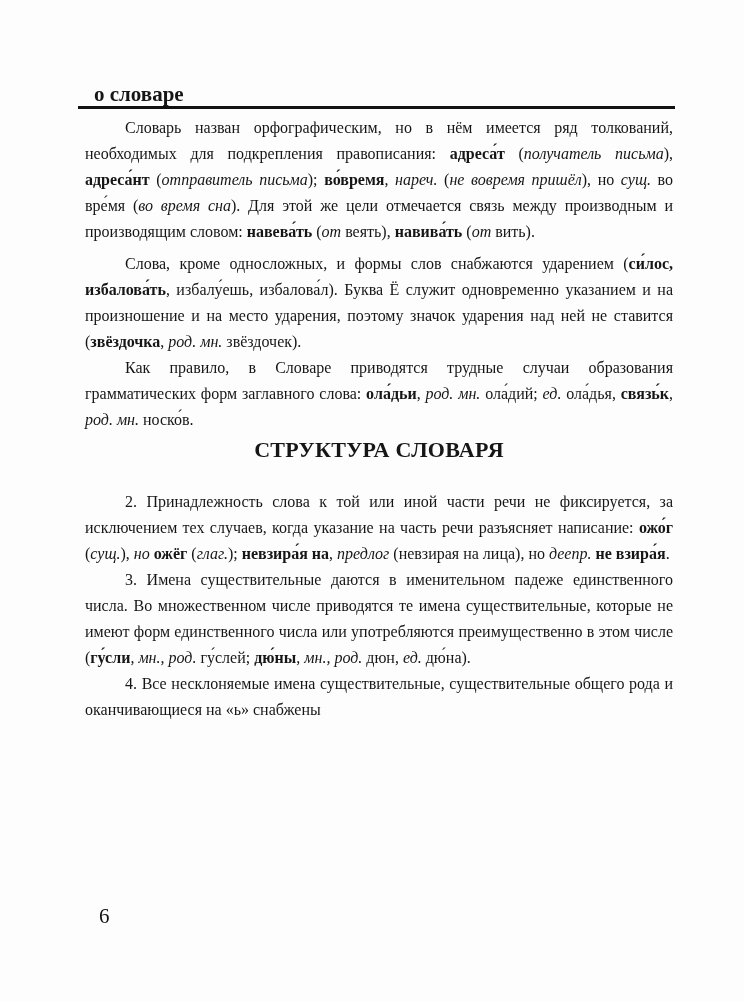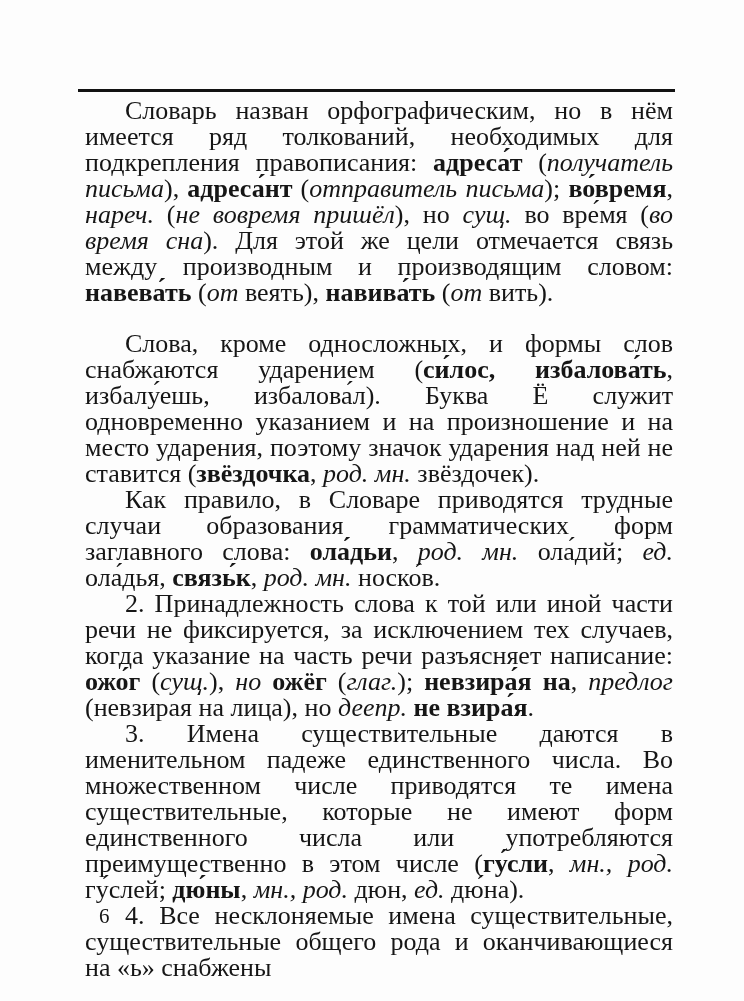--- a/index.html
+++ b/index.html
@@ -27,27 +27,27 @@
   .head-rule {
     height: 0;
     border-bottom: 3px solid #121212;
     margin-top: 3px;
     margin-left: -7px;
     width: 597px;
   }
   .intro { margin-top: 6px; }
   .intro p, .structure p {
     margin: 0;
-    font-size: 26px;
+    font-size: 16px;
     line-height: 26px;
     text-align: justify;
     text-indent: 40px;
   }
   
-  .intro p:nth-child(2) { margin-top: 25px; }
+  .intro p:nth-child(2) { margin-top: 6px; }
   .b { font-weight: 700; }
   .i { font-style: italic; }
   .section-heading {
     margin: 4px 0 26px 0;
     font-size: 22px;
     font-weight: 700;
     line-height: 26px;
     text-align: center;
     letter-spacing: 0.3px;
   }
@@ -57,28 +57,30 @@
     top: 903px;
     font-size: 21px;
     line-height: 26px;
   }
 </style>
 </head>
 <body>
 
 <div class="page">
   <div class="content">
+    <div class="running-head">о словаре</div>
     <div class="head-rule"></div>
 
     <div class="intro">
         <p><span>Словарь назван орфографическим, но в нём имеется ряд толкований, необходимых для подкрепления правописания: </span><span class="b">адреса́т</span><span> (</span><span class="i">получатель письма</span><span>), </span><span class="b">адреса́нт</span><span> (</span><span class="i">отправитель письма</span><span>); </span><span class="b">во́время</span><span>, </span><span class="i">нареч.</span><span> (</span><span class="i">не вовремя пришёл</span><span>), но </span><span class="i">сущ.</span><span> во вре́мя (</span><span class="i">во время сна</span><span>). Для этой же цели отмечается связь между производным и производящим словом: </span><span class="b">навева́ть</span><span> (</span><span class="i">от</span><span> веять), </span><span class="b">навива́ть</span><span> (</span><span class="i">от</span><span> вить).</span></p>
         <p><span>Слова, кроме односложных, и формы слов снабжаются ударением (</span><span class="b">си́лос, избалова́ть</span><span>, избалу́ешь, избалова́л). Буква Ё служит одновременно указанием и на произношение и на место ударения, поэтому значок ударения над ней не ставится (</span><span class="b">звёздочка</span><span>, </span><span class="i">род. мн.</span><span> звёздочек).</span></p>
         <p><span>Как правило, в Словаре приводятся трудные случаи образо­вания грамматических форм заглавного слова: </span><span class="b">ола́дьи</span><span>, </span><span class="i">род. мн.</span><span> ола́дий; </span><span class="i">ед.</span><span> ола́дья, </span><span class="b">связь́к</span><span>, </span><span class="i">род. мн.</span><span> носко́в.</span></p>
       </div>
 
+    <h2 class="section-heading">СТРУКТУРА СЛОВАРЯ</h2>
 
     <div class="structure">
         <p><span>2. Принадлежность слова к той или иной части речи не фиксируется, за исключением тех случаев, когда указание на часть речи разъясняет написание: </span><span class="b">ожо́г</span><span> (</span><span class="i">сущ.</span><span>), </span><span class="i">но</span><span> </span><span class="b">ожёг</span><span> (</span><span class="i">глаг.</span><span>); </span><span class="b">невзира́я на</span><span>, </span><span class="i">предлог</span><span> (невзирая на лица), но </span><span class="i">деепр.</span><span> </span><span class="b">не взира́я</span><span>.</span></p>
         <p><span>3. Имена существительные даются в именительном падеже единственного числа. Во множественном числе приводятся те имена существительные, которые не имеют форм единственного числа или употребляются преимущественно в этом числе (</span><span class="b">гу́сли</span><span>, </span><span class="i">мн., род.</span><span> гу́слей; </span><span class="b">дю́ны</span><span>, </span><span class="i">мн., род.</span><span> дюн, </span><span class="i">ед.</span><span> дю́на).</span></p>
         <p><span>4. Все несклоняемые имена существительные, существи­тельные общего рода и оканчивающиеся на «ь» снабжены</span></p>
       </div>
   </div>
 
   <div class="page-number">6</div>
 </div>

